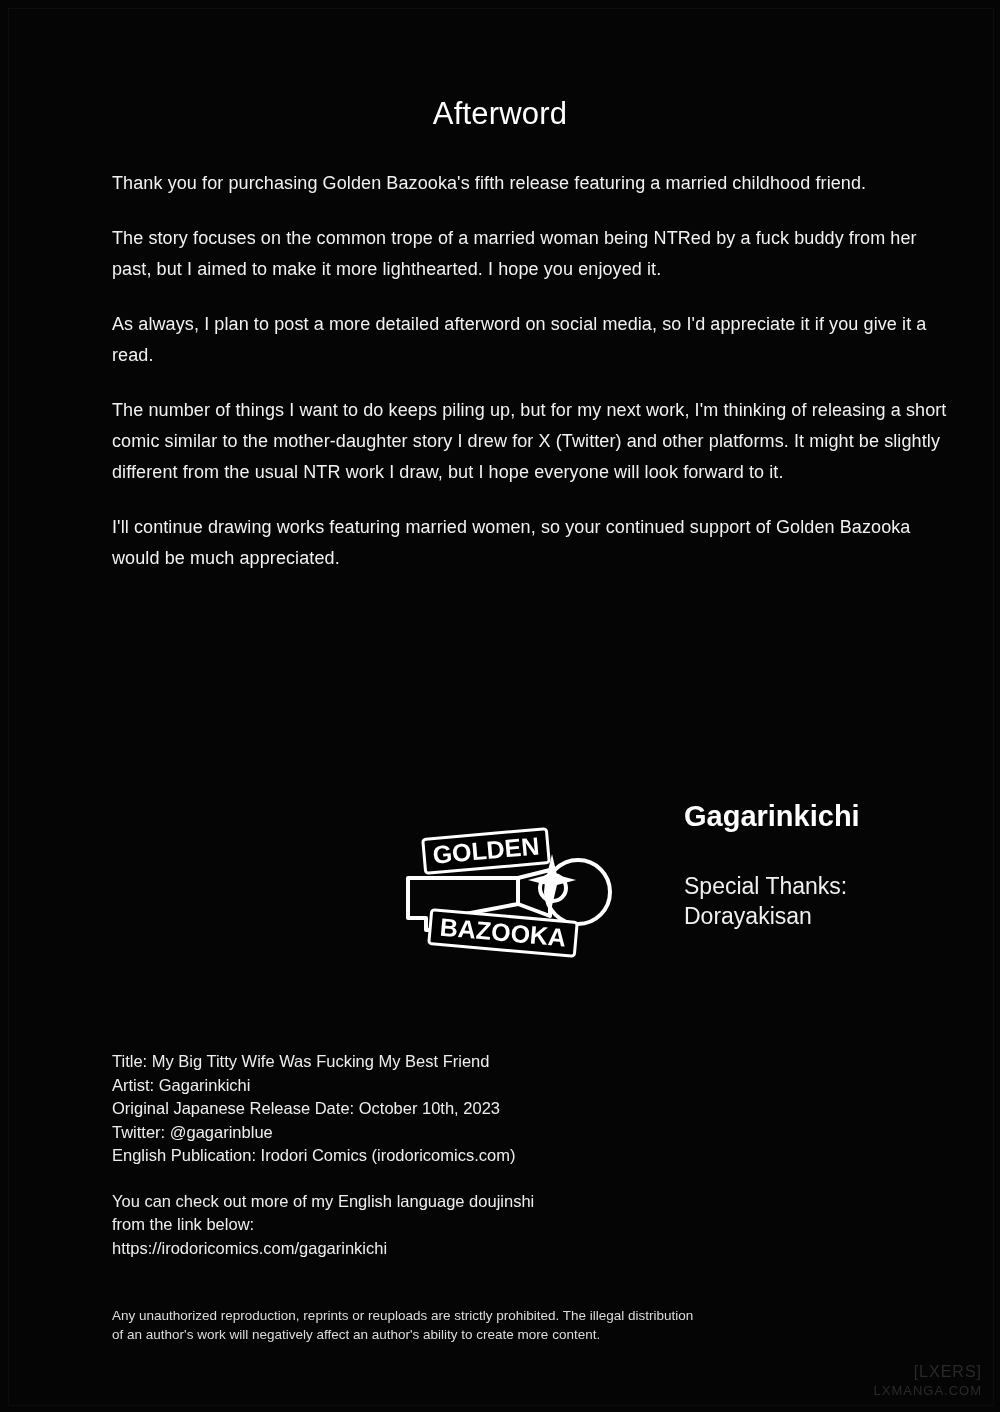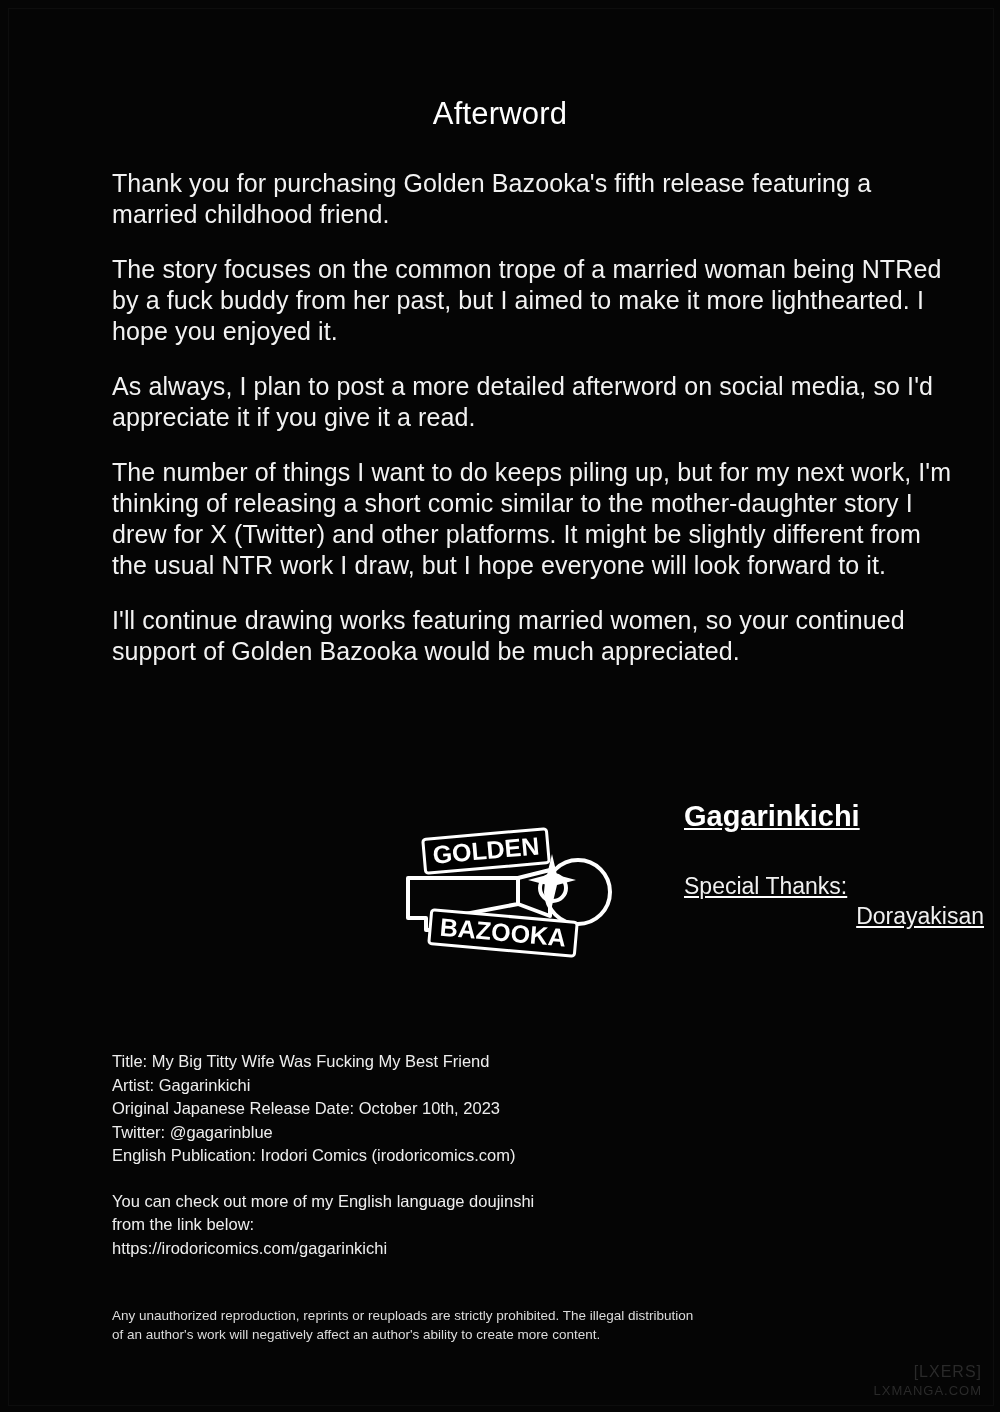--- a/index.html
+++ b/index.html
@@ -42,21 +42,21 @@
     color: #ffffff;
   }
 
   .body-text {
     position: absolute;
     left: 112px;
     top: 168px;
     width: 840px;
   }
   .para {
-    font-size: 25px;
+    font-size: 18px;
     line-height: 31px;
     color: #f2f2f2;
     margin: 0 0 24px 0;
     font-weight: 400;
     letter-spacing: 0.1px;
   }
   .para.last {
     margin-bottom: 16px;
   }
 
@@ -75,38 +75,36 @@
     width: 240px;
     height: 140px;
   }
   .logo svg { display: block; }
 
   .signer {
     position: absolute;
     left: 572px;
     top: 10px;
     width: 300px;
-    text-decoration: underline;
   }
   .signer-name {
     font-size: 29px;
     font-weight: bold;
     color: #ffffff;
     margin-bottom: 38px;
   }
   .thanks-label {
     font-size: 23px;
     color: #f0f0f0;
     line-height: 30px;
   }
   .thanks-name {
     font-size: 23px;
     color: #f0f0f0;
     line-height: 30px;
-    text-align: right;
   }
 
   
   .colophon {
     position: absolute;
     left: 112px;
     top: 1050px;
     width: 840px;
   }
   .colophon .line {

